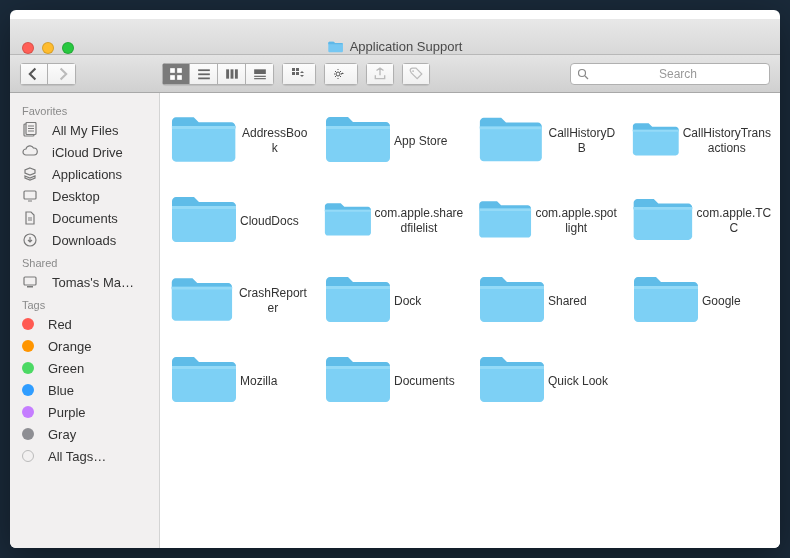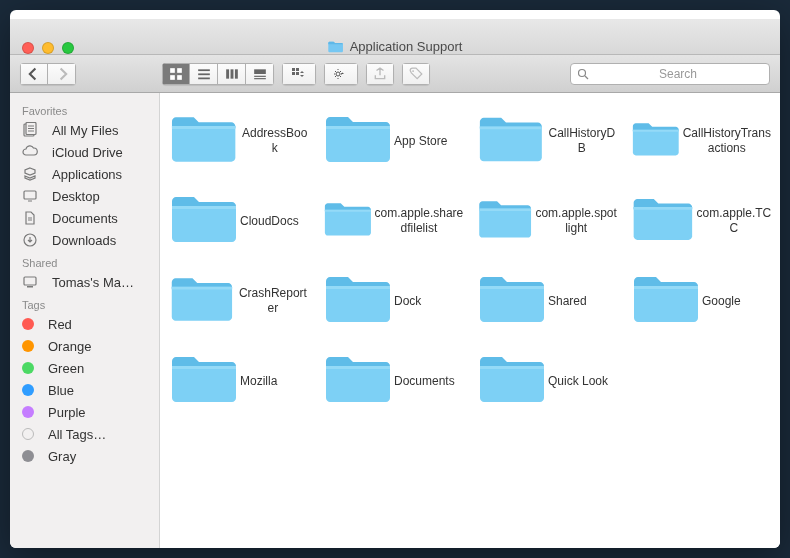--- a/index.html
+++ b/index.html
@@ -228,26 +228,26 @@
         </div>
         <div class="sb-item">
           <span class="tag-dot" style="background: rgb(48, 157, 255);"></span>
           <span>Blue</span>
         </div>
         <div class="sb-item">
           <span class="tag-dot" style="background: rgb(197, 125, 255);"></span>
           <span>Purple</span>
         </div>
         <div class="sb-item">
+          <span class="tag-dot" style="background: rgb(142, 142, 147);"></span>
+          <span>Gray</span>
+        </div>
+        <div class="sb-item">
           <span class="tag-dot" style="border: 1.5px solid rgb(187, 187, 187); background: transparent;"></span>
           <span>All Tags…</span>
-        </div>
-        <div class="sb-item">
-          <span class="tag-dot" style="background: rgb(142, 142, 147);"></span>
-          <span>Gray</span>
         </div>
       </div>
     <div class="content">
       <div class="grid" id="grid">
           <div class="item">
             <svg class="folder-icon" viewBox="0 0 72 56">
               <path fill="#5fbce8" d="M4 10c0-2 2-4 4-4h18l5 5h33c2 0 4 2 4 4v2H4z"></path>
               <path fill="#7dd0f5" d="M4 15h64v32c0 2-2 4-4 4H8c-2 0-4-2-4-4z"></path>
               <path fill="#94daf7" d="M4 15h64v3H4z"></path>
             </svg>

